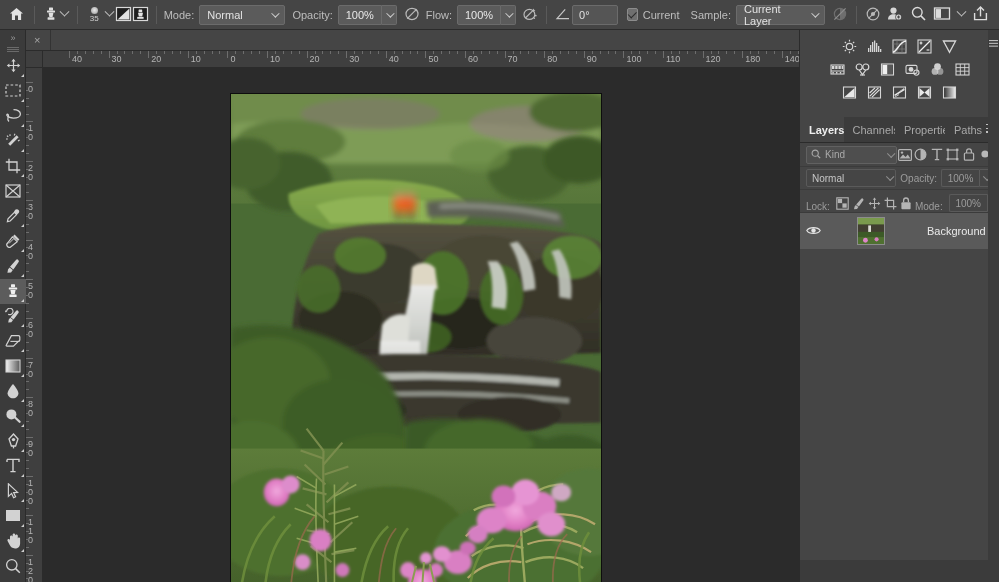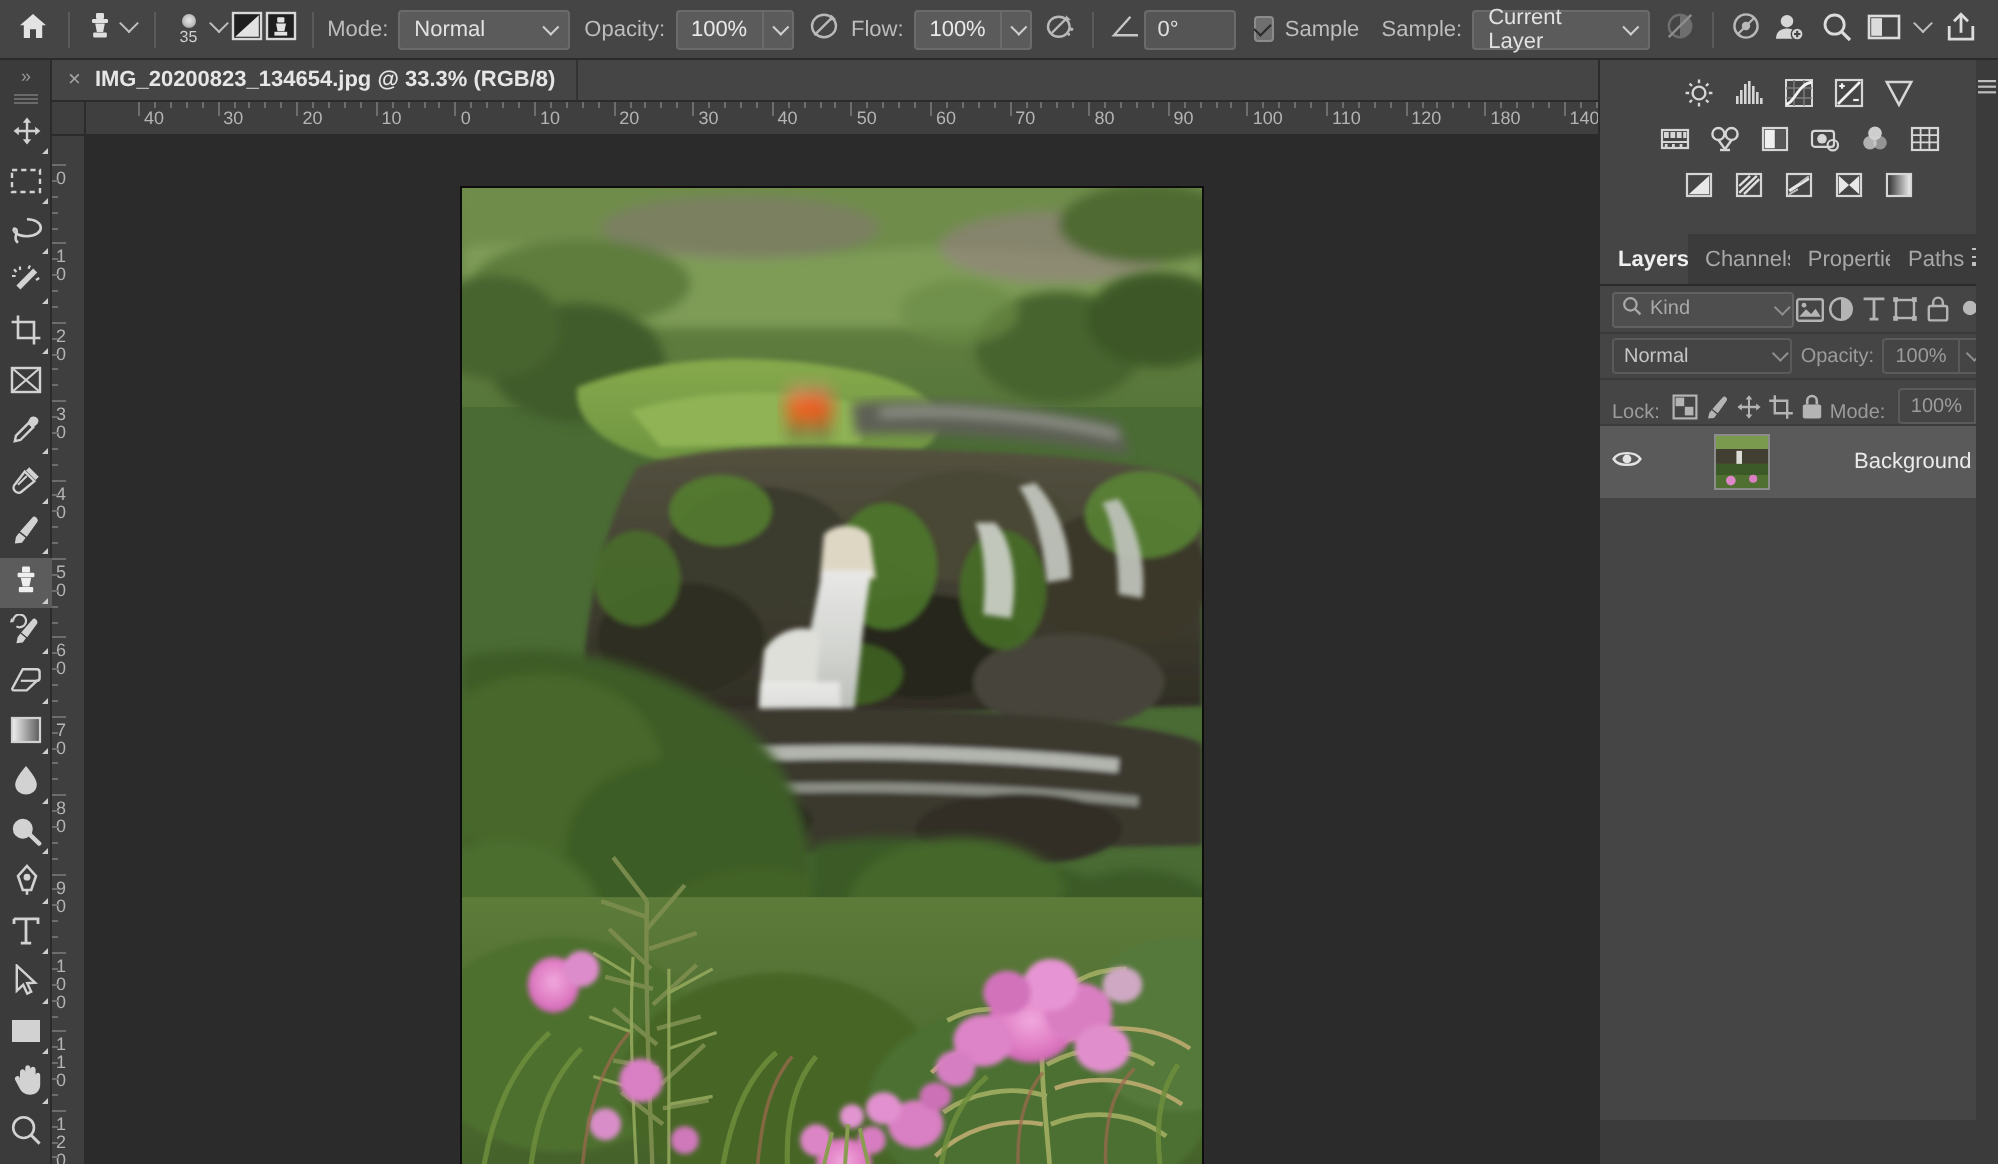--- a/index.html
+++ b/index.html
@@ -398,21 +398,21 @@
       <span>
         <svg width="16" height="14" viewBox="0 0 16 14">
           <path d="M14 11.6 L2 11.6 L10.2 2.4" fill="none" stroke="#c6c6c6" stroke-width="1.2"></path>
         </svg>
       </span>
     </div>
     <div class="angle-box">0°</div>
 
     <div style="width:12px"></div>
     <div class="cb"></div>
-    <span class="ob-label">Sample</span>
+    <span class="ob-label">Current</span>
 
     <div style="width:8px"></div>
     <span class="ob-label">Sample:</span>
     <div class="select-box sample-select">
       <span>Current Layer</span>
       <span class="sel-chev"></span>
     </div>
 
     <div style="width:8px"></div>
     <div class="icon-btn">
@@ -474,21 +474,20 @@
             <path d="M5 5.6 L8.5 2.1 L12 5.6" fill="none" stroke="#dcdcdc" stroke-width="1.4"></path>
           </svg>
         </span>
       </div>
     </div>
   </div>
 
   <div class="tab-bar">
     <div class="doc-tab">
       <span class="tab-close">×</span>
-      <span class="tab-title">IMG_20200823_134654.jpg @ 33.3% (RGB/8)</span>
     </div>
   </div>
 
   <div class="tools">
     <div class="tools-collapse">»</div>
     <div class="tool-grip">
       <svg width="12" height="5" viewBox="0 0 12 5">
           <g fill="#6a6a6a">
             <rect x="0" y="0" width="12" height="1"></rect>
             <rect x="0" y="2" width="12" height="1"></rect>

